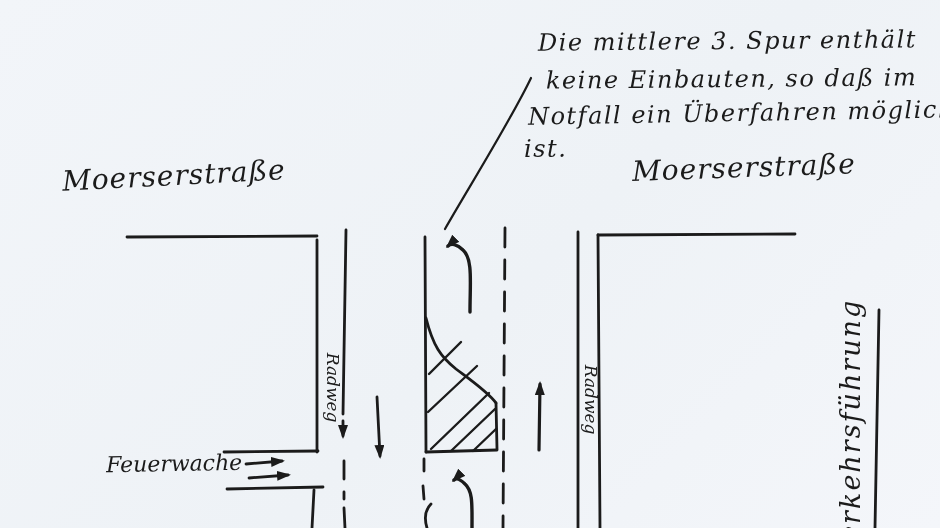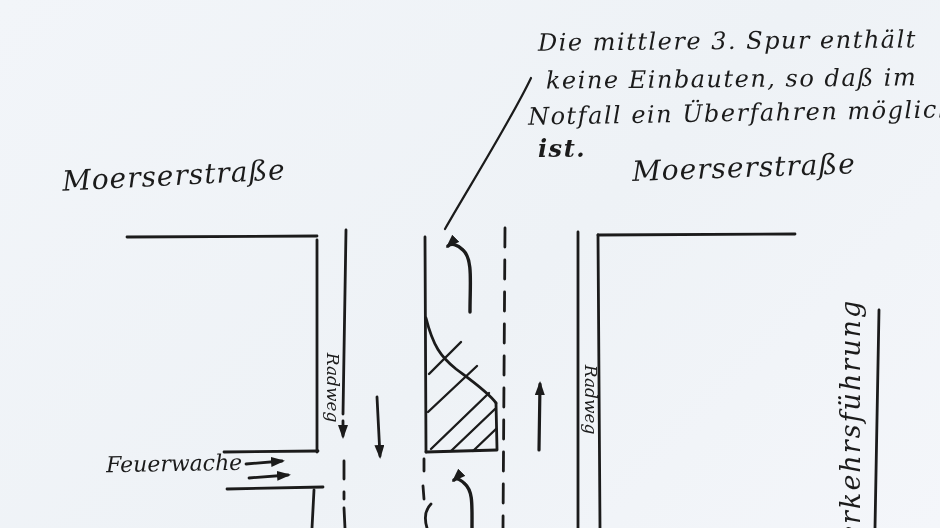--- a/index.html
+++ b/index.html
@@ -83,21 +83,21 @@
 
       <path d="M879,310 L875,528"></path>
 
       <path d="M531,78 C511,120 466,192 445,229" stroke-width="2.2"></path>
     </g>
   </svg>
 
   <div class="hw note-line" style="left:538px;top:26px;transform:rotate(-0.5deg);">Die mittlere 3. Spur enthält</div>
   <div class="hw note-line" style="left:546px;top:64px;transform:rotate(-0.5deg);">keine Einbauten, so daß im</div>
   <div class="hw note-line" style="left:528px;top:98px;transform:rotate(-1deg);">Notfall ein Überfahren möglich</div>
-  <div class="hw note-line" style="left:538px;top:134px;font-weight:bold;">ist.</div>
+  <div class="hw note-line" style="left:524px;top:134px;">ist.</div>
 
   <div class="hw street" style="left:62px;top:158px;transform:rotate(-3deg);">Moerserstraße</div>
   <div class="hw street" style="left:632px;top:150px;transform:rotate(-2deg);">Moerserstraße</div>
 
   <div class="hw" style="left:106px;top:450px;font-size:22px;transform:rotate(-1deg);">Feuerwache</div>
 
   <div class="hw vert" style="left:292px;top:377px;width:80px;font-size:17px;text-align:center;transform:rotate(90deg);">Radweg</div>
   <div class="hw vert" style="left:550px;top:389px;width:80px;font-size:17px;text-align:center;transform:rotate(90deg);">Radweg</div>
 
   <div class="hw vert" style="left:721px;top:414px;width:260px;font-size:27px;letter-spacing:2px;text-align:right;transform:rotate(-90deg);">Verkehrsführung</div>

